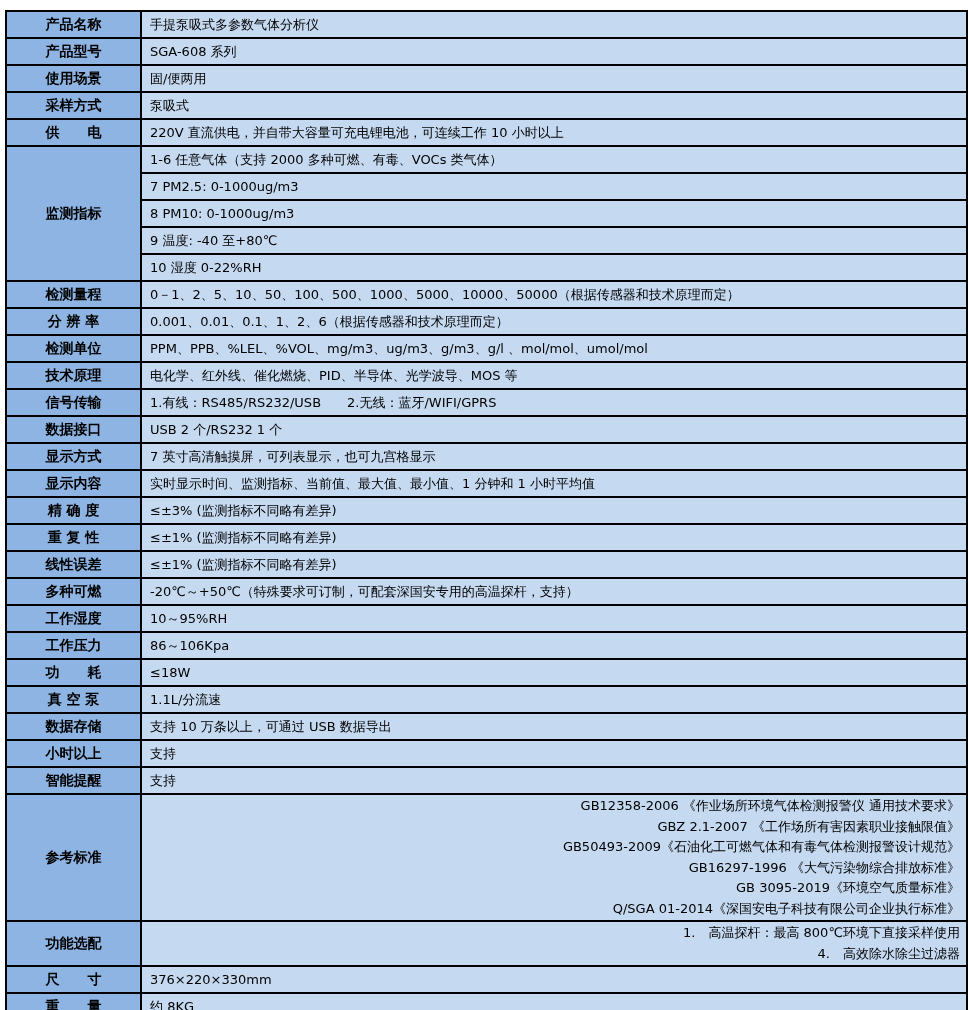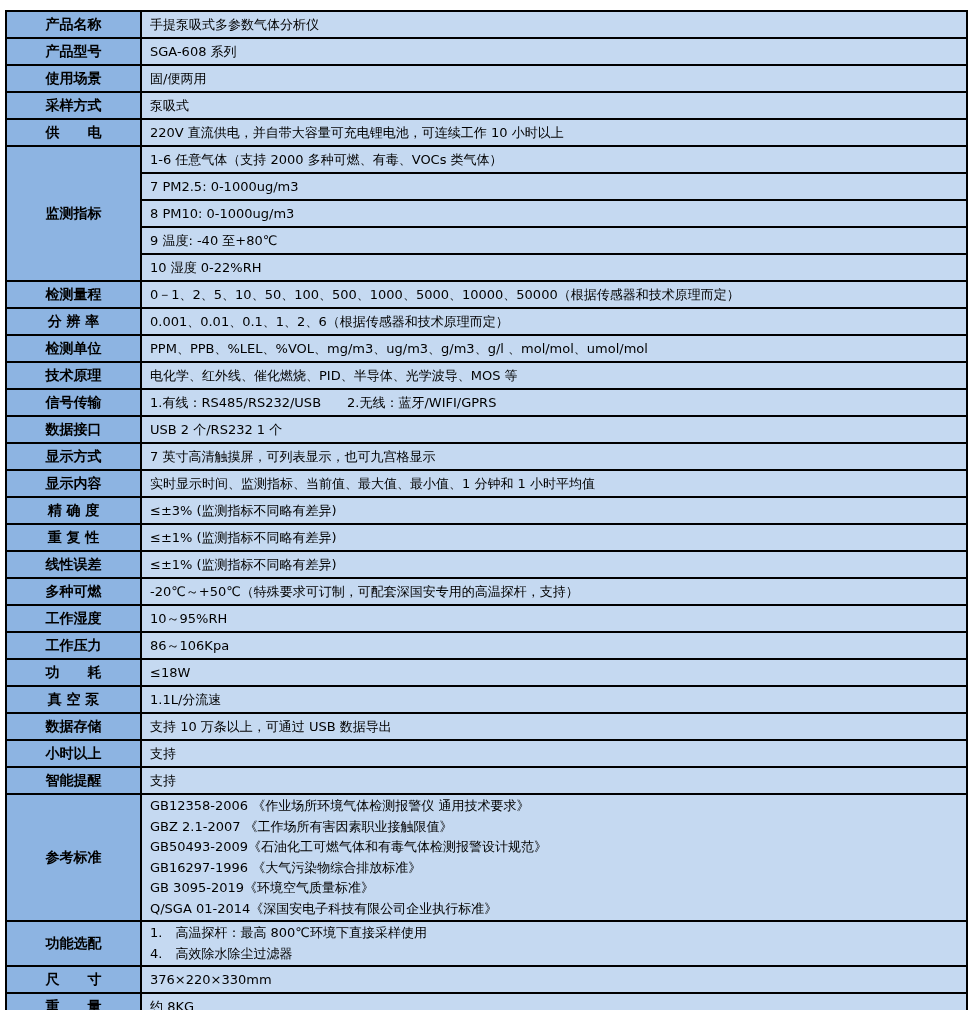--- a/index.html
+++ b/index.html
@@ -37,21 +37,21 @@
     vertical-align: middle;
     padding: 0 1px 0 8px;
     height: 25px;
     white-space: pre;
     overflow: hidden;
   }
   td.val.multi {
     height: auto;
     padding: 1px 6px 1px 8px;
   }
-  .line { line-height: 20.5px; white-space: pre; }
+  .line { line-height: 20.5px; white-space: pre; text-align: right; }
 </style>
 </head>
 <body>
 
 <table class="spec">
   <colgroup>
     <col class="c-label">
     <col class="c-value">
   </colgroup>
   <tbody id="spec-tbody">

